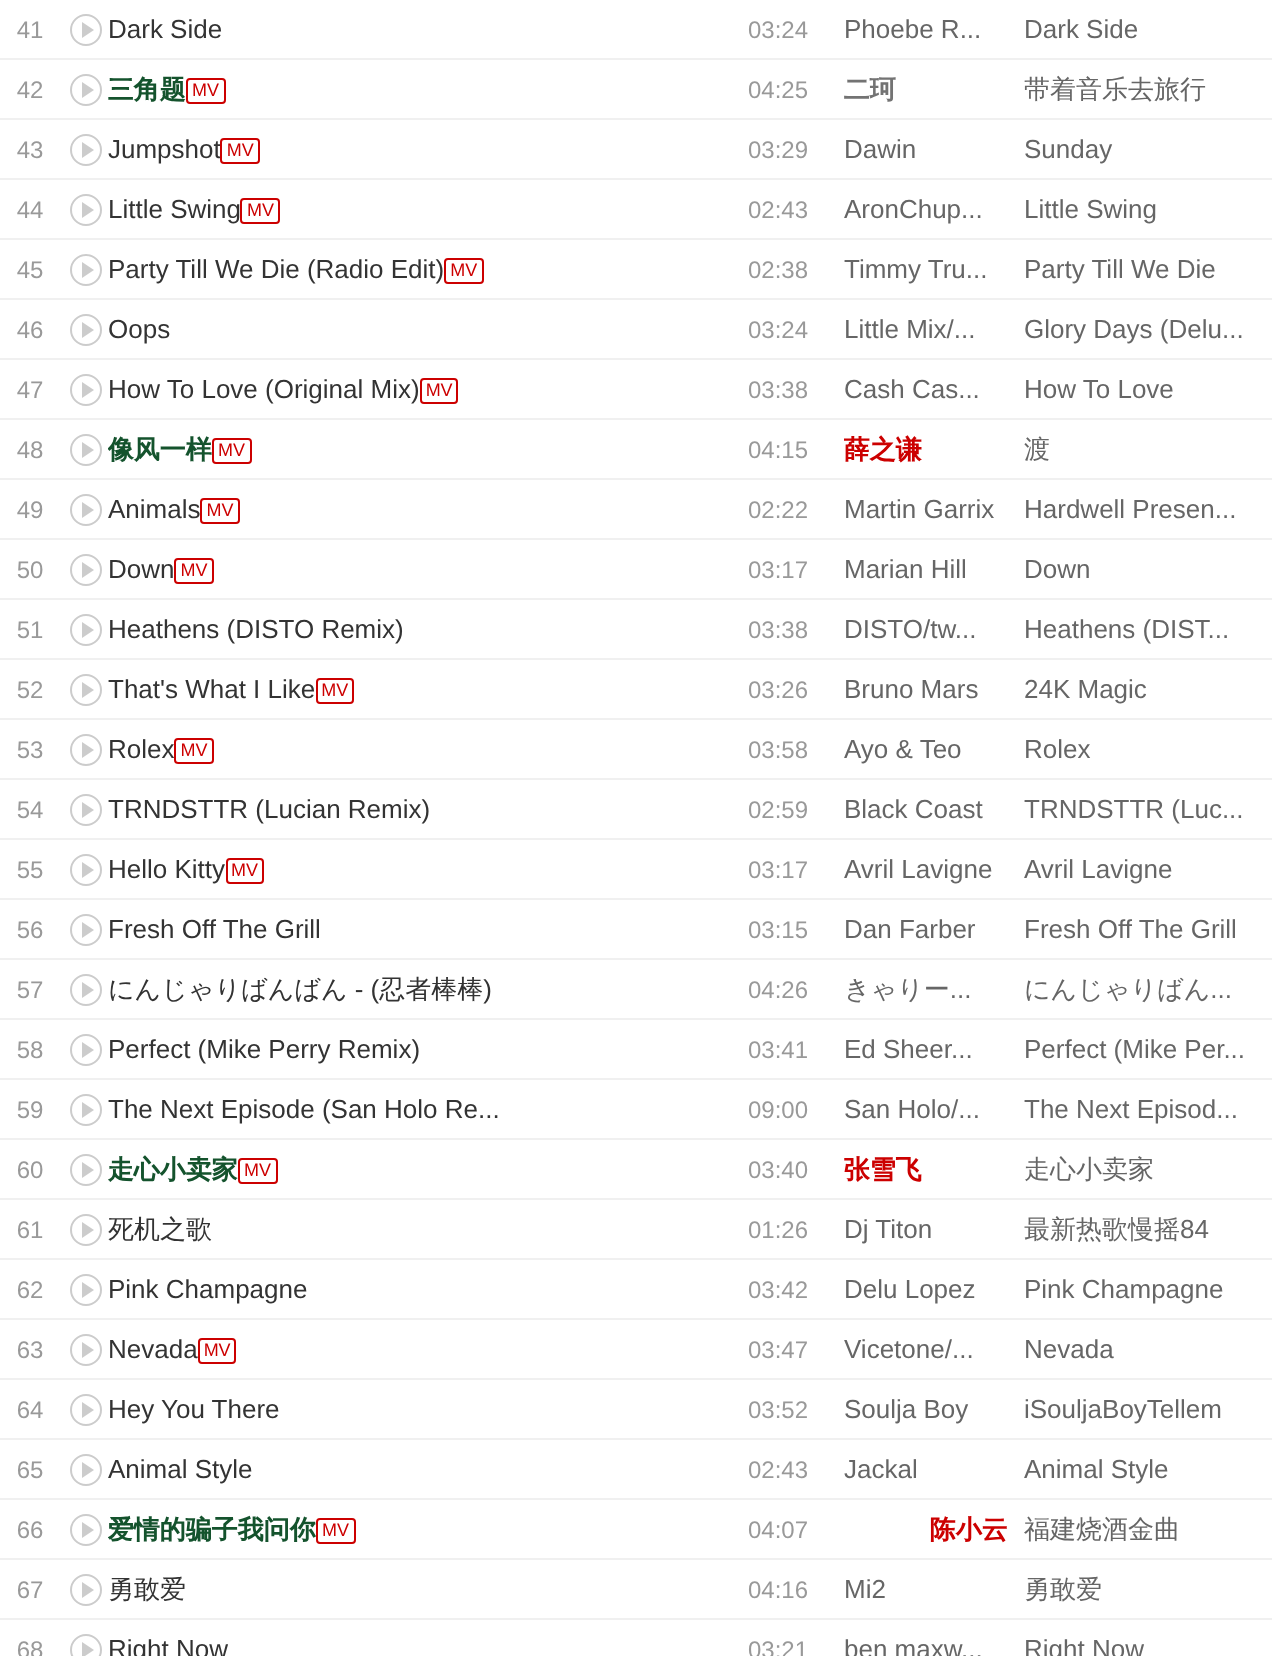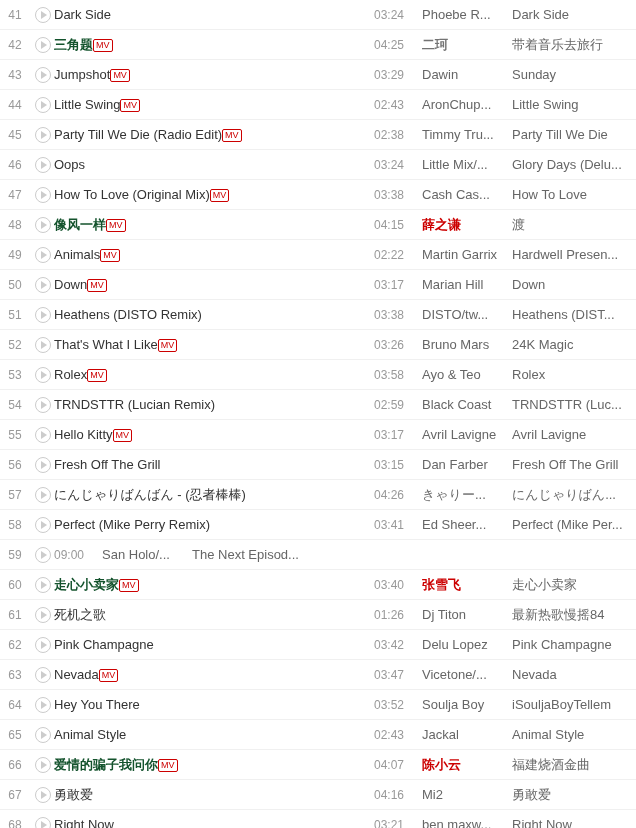--- a/index.html
+++ b/index.html
@@ -291,20 +291,21 @@
       <div class="col-title"><span>Perfect (Mike Perry Remix)</span></div>
       <div class="col-duration">03:41</div>
       <div class="col-artist">Ed Sheer...</div>
       <div class="col-album">Perfect (Mike Per...</div>
     </div>
     <div class="track-row">
       <div class="col-num">59</div>
       <div class="col-play">
         <div class="play-icon"></div>
       </div>
+      <div class="col-title"><span>The Next Episode (San Holo Re...</span></div>
       <div class="col-duration">09:00</div>
       <div class="col-artist">San Holo/...</div>
       <div class="col-album">The Next Episod...</div>
     </div>
     <div class="track-row">
       <div class="col-num">60</div>
       <div class="col-play">
         <div class="play-icon"></div>
       </div>
       <div class="col-title"><span class="bold-text">走心小卖家</span><span class="mv-badge">MV</span></div>
@@ -362,21 +363,21 @@
       <div class="col-artist">Jackal</div>
       <div class="col-album">Animal Style</div>
     </div>
     <div class="track-row">
       <div class="col-num">66</div>
       <div class="col-play">
         <div class="play-icon"></div>
       </div>
       <div class="col-title"><span class="bold-text">爱情的骗子我问你</span><span class="mv-badge">MV</span></div>
       <div class="col-duration">04:07</div>
-      <div class="col-artist" style="font-weight: bold; color: rgb(204, 0, 0);">陈小云</div>
+      <div class="col-artist" style="font-weight: bold; color: rgb(204, 0, 0); text-align: right;">陈小云</div>
       <div class="col-album">福建烧酒金曲</div>
     </div>
     <div class="track-row">
       <div class="col-num">67</div>
       <div class="col-play">
         <div class="play-icon"></div>
       </div>
       <div class="col-title"><span>勇敢爱</span></div>
       <div class="col-duration">04:16</div>
       <div class="col-artist">Mi2</div>

